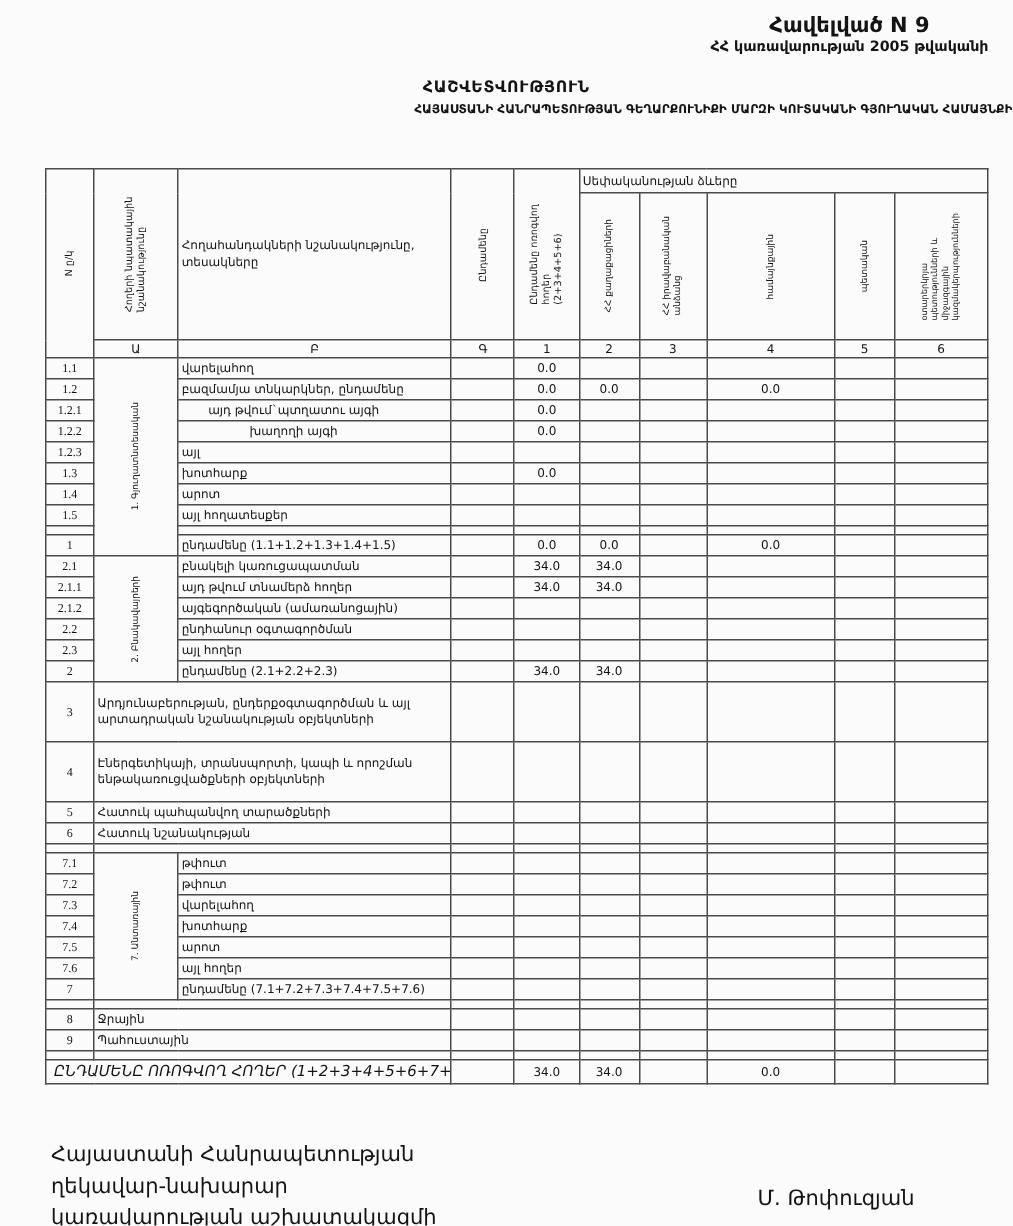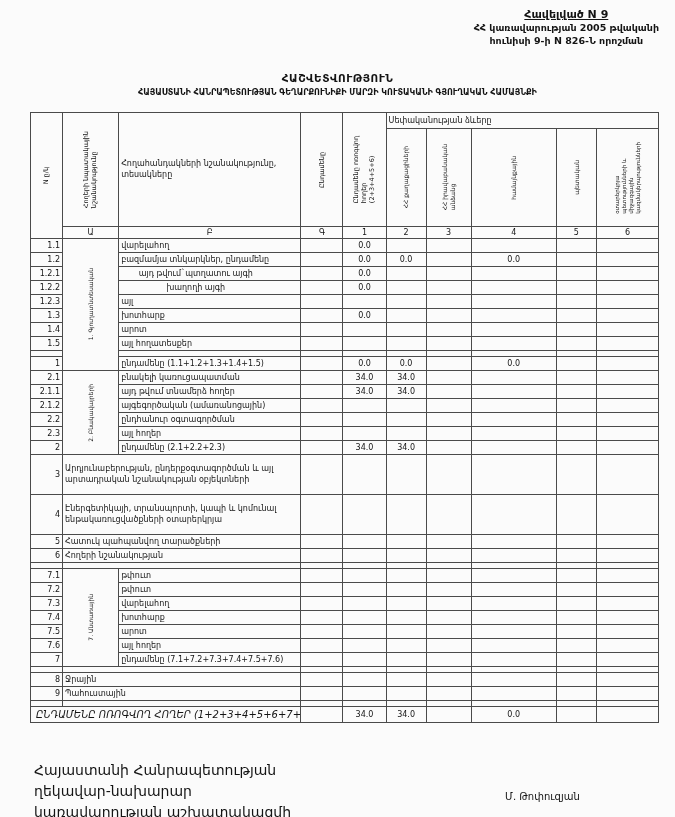--- a/index.html
+++ b/index.html
@@ -6,27 +6,27 @@
   body {
     width:675px; height:817px;
     background:#fbfbfb;
     font-family:"DejaVu Sans", sans-serif;
     color:#141414;
   }
   .page { position:relative; width:675px; height:817px; overflow:hidden; }
 
   
   .appendix { position:absolute; top:8px; right:16px; text-align:center; font-weight:bold; line-height:1.3; }
-  .appendix .a1 { font-size:11px;text-decoration:underline; }
+  .appendix .a1 { font-size:14px; }
   .appendix .a2 { font-size:9.5px; }
 
   
-  .title { position:absolute; top:52px; left:0; width:100%; text-align:center; font-weight:bold;margin-top:20px; }
+  .title { position:absolute; top:52px; left:0; width:100%; text-align:center; font-weight:bold; }
   .title .t1 { font-size:10.5px; margin-bottom:3px; letter-spacing:0.5px; }
-  .title .t2 { font-size:8px; line-height:1.45; }
+  .title .t2 { font-size:8px; line-height:1.45;text-align:right; }
 
   
   table.report { position:absolute; top:112px; left:30px; width:629px;
     border-collapse:collapse; table-layout:fixed; }
   table.report th, table.report td {
     border:1px solid #4a4a4a; padding:0 2px;
     font-size:8px; font-weight:normal; vertical-align:middle; overflow:hidden;
   }
   thead tr.h1 { height:16px; }
   thead tr.h2 { height:98px; }
@@ -42,44 +42,43 @@
   tr.h2 .vtext { font-size:6px; }
   .vsmall { font-size:5.5px !important; }
   .c-idx { text-align:center; font-size:7.5px; height:11px; padding:0; }
 
   tbody tr { height:14px; }
   tbody tr.tall { height:40px; }
   tbody tr.spacer { height:6px; }
   tbody tr.spacer td { padding:0; font-size:0; }
   tbody tr.grand { height:16px; }
 
-  .c-num   { font-size:7.5px; text-align:right; padding-left:3px; white-space:nowrap; }
+  .c-num   { font-size:7.5px; text-align:center; padding-left:3px; white-space:nowrap;font-family:Liberation Serif, serif; }
   .c-label { font-size:7.5px; text-align:left; white-space:nowrap; }
   .c-wide  { white-space:nowrap; }
   tr.tall .c-wide { white-space:normal; line-height:1.35;margin-left:33px; }
   .c-val   { text-align:center; font-size:7.5px; }
   .c-group { text-align:center; padding:0; }
   .groupv  { font-size:6px; }
   .split   { display:flex; justify-content:center; }
   .split .r{ margin-right:28px; }
   .grand .c-label { font-size:10px; padding-left:5px;font-style:italic; }
 
   
   .footer-left { position:absolute; left:34px; top:760px; font-size:14px; line-height:1.5; }
-  .footer-right{ position:absolute; left:505px; top:791px; font-size:10px; }
+  .footer-right{ position:absolute; left:505px; top:791px; font-size:14px; }
 </style>
 </head>
 <body>
 
 <div class="page">
 
   <div class="appendix">
     <div class="a1">Հավելված N 9</div>
     <div class="a2">ՀՀ կառավարության 2005 թվականի</div>
-    <div class="a2">հունիսի 9-ի N 826-Ն որոշման</div>
   </div>
 
   <div class="title">
     <div class="t1">ՀԱՇՎԵՏՎՈՒԹՅՈՒՆ</div>
     <div class="t2">ՀԱՅԱՍՏԱՆԻ ՀԱՆՐԱՊԵՏՈՒԹՅԱՆ ԳԵՂԱՐՔՈՒՆԻՔԻ ՄԱՐԶԻ ԿՈՒՏԱԿԱՆԻ ԳՅՈՒՂԱԿԱՆ ՀԱՄԱՅՆՔԻ</div>
   </div>
 
   <table class="report">
     <colgroup>
       <col style="width:32px">
@@ -346,21 +345,21 @@
           <td class="c-val"></td>
           <td class="c-val"></td>
           <td class="c-val"></td>
           <td class="c-val"></td>
           <td class="c-val"></td>
           <td class="c-val"></td>
           <td class="c-val"></td>
         </tr>
         <tr class="tall">
           <td class="c-num">4</td>
-          <td colspan="2" class="c-label c-wide">Էներգետիկայի, տրանսպորտի, կապի և կոմունալ ենթակառուցվածքների օտարերկրյա</td>
+          <td colspan="2" class="c-label c-wide">Էներգետիկայի, տրանսպորտի, կապի և որոշման ենթակառուցվածքների օբյեկտների</td>
           <td class="c-val"></td>
           <td class="c-val"></td>
           <td class="c-val"></td>
           <td class="c-val"></td>
           <td class="c-val"></td>
           <td class="c-val"></td>
           <td class="c-val"></td>
         </tr>
         <tr>
           <td class="c-num">5</td>
@@ -368,21 +367,21 @@
           <td class="c-val"></td>
           <td class="c-val"></td>
           <td class="c-val"></td>
           <td class="c-val"></td>
           <td class="c-val"></td>
           <td class="c-val"></td>
           <td class="c-val"></td>
         </tr>
         <tr>
           <td class="c-num">6</td>
-          <td colspan="2" class="c-label c-wide">Հողերի նշանակության</td>
+          <td colspan="2" class="c-label c-wide">Հատուկ նշանակության</td>
           <td class="c-val"></td>
           <td class="c-val"></td>
           <td class="c-val"></td>
           <td class="c-val"></td>
           <td class="c-val"></td>
           <td class="c-val"></td>
           <td class="c-val"></td>
         </tr>
         <tr class="spacer">
           <td class="c-num"></td>

